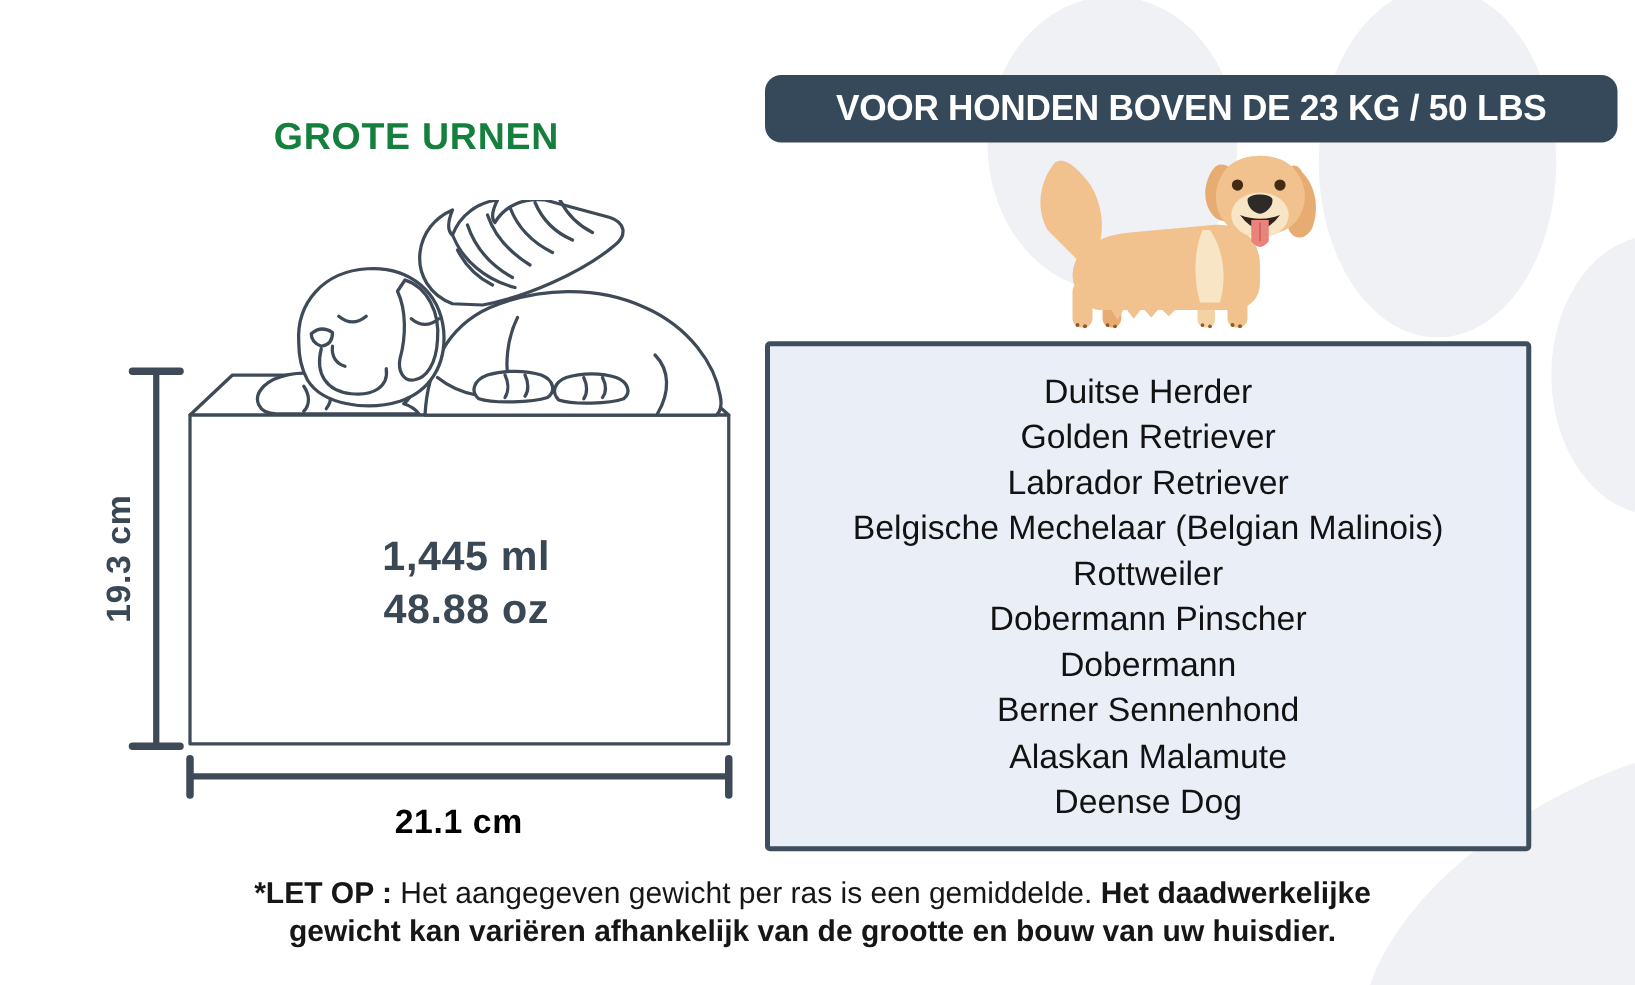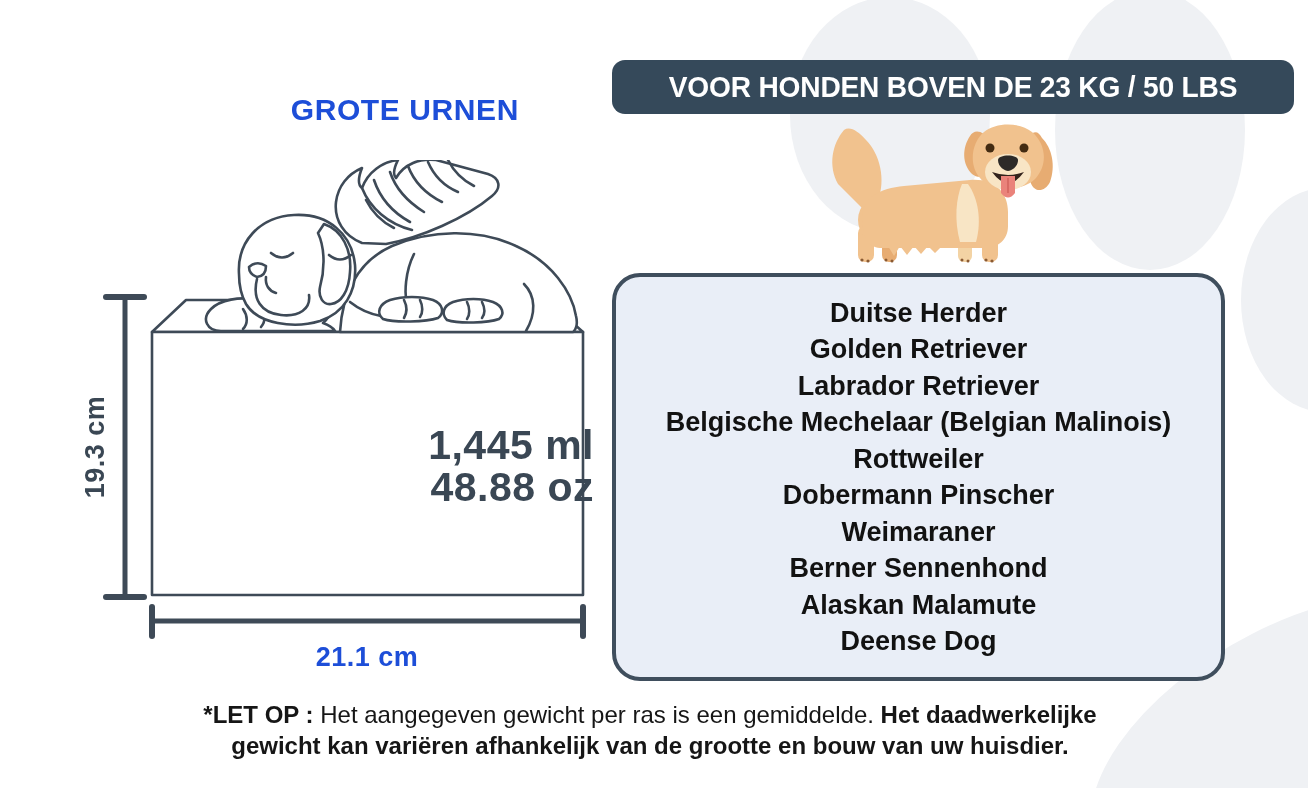--- a/index.html
+++ b/index.html
@@ -5,53 +5,53 @@
   html,body{margin:0;padding:0;background:#ffffff;}
   .canvas{
     position:relative;width:1308px;height:788px;overflow:hidden;
     background:#ffffff;font-family:"Liberation Sans",sans-serif;
   }
   .abs{position:absolute;}
   
   #paw-watermark{left:0;top:0;width:1308px;height:788px;pointer-events:none;}
   
   .page-title{
-    left:219px;top:93px;width:300px;text-align:right;
-    font-size:30px;font-weight:bold;letter-spacing:.6px;color:#1d4ed8;
+    left:219px;top:93px;width:300px;text-align:left;
+    font-size:30px;font-weight:bold;letter-spacing:.6px;color:#15803d;
   }
   
   .banner{
     left:612px;top:60px;width:682px;height:54px;border-radius:13px;
     background:#35495A;display:flex;align-items:center;justify-content:center;
   }
   .banner span{
     color:#ffffff;font-weight:bold;font-size:29px;letter-spacing:-0.2px;white-space:nowrap;
     transform:scaleX(.97);
   }
   
   #urn-diagram{left:85px;top:160px;width:520px;height:520px;}
   .capacity{
-    left:152px;top:424px;width:442px;text-align:right;
-    font-size:41px;line-height:42px;font-weight:bold;color:#3A4754;letter-spacing:.5px;
+    left:152px;top:424px;width:442px;text-align:center;
+    font-size:33px;line-height:42px;font-weight:bold;color:#3A4754;letter-spacing:.5px;
   }
   .dim-height{
     left:20px;top:427px;width:150px;height:40px;line-height:40px;text-align:center;
     font-size:27px;font-weight:bold;color:#3A4754;transform:rotate(-90deg);letter-spacing:.5px;
   }
   .dim-width{
     left:267px;top:642px;width:200px;text-align:center;
-    font-size:27px;font-weight:bold;color:#1d4ed8;letter-spacing:.5px;
+    font-size:27px;font-weight:bold;color:#000000;letter-spacing:.5px;
   }
   
   #retriever{left:822px;top:120px;width:245px;height:148px;}
   
   .breed-box{
     left:612px;top:273px;width:613px;height:408px;box-sizing:border-box;
-    background:#E9EEF7;border:4px solid #3F4E5D;border-radius:28px;
-    display:flex;flex-direction:column;justify-content:center;align-items:center;font-weight:bold;
+    background:#E9EEF7;border:4px solid #3F4E5D;border-radius:4px;
+    display:flex;flex-direction:column;justify-content:center;align-items:center;
   }
   .breed-line{
     font-size:27px;line-height:36.5px;color:#121212;text-align:center;white-space:nowrap;
   }
   
   .note{
     left:170px;top:699px;width:960px;text-align:center;
     font-size:24px;line-height:31px;color:#161616;
   }
   .note .b{font-weight:bold;}
@@ -182,21 +182,21 @@
     <circle cx="202" cy="28" r="4.5" fill="#432B12"></circle>
   </svg>
 
   <div class="abs breed-box">
     <div class="breed-line">Duitse Herder</div>
     <div class="breed-line">Golden Retriever</div>
     <div class="breed-line">Labrador Retriever</div>
     <div class="breed-line">Belgische Mechelaar (Belgian Malinois)</div>
     <div class="breed-line">Rottweiler</div>
     <div class="breed-line">Dobermann Pinscher</div>
-    <div class="breed-line">Weimaraner</div>
+    <div class="breed-line">Dobermann</div>
     <div class="breed-line">Berner Sennenhond</div>
     <div class="breed-line">Alaskan Malamute</div>
     <div class="breed-line">Deense Dog</div>
   </div>
 
   <div class="abs note">
     <span class="b">*LET OP : </span><span>Het aangegeven gewicht per ras is een gemiddelde. </span><span class="b">Het daadwerkelijke gewicht kan variëren afhankelijk van de grootte en bouw van uw huisdier.</span>
   </div>
 
 </div>

